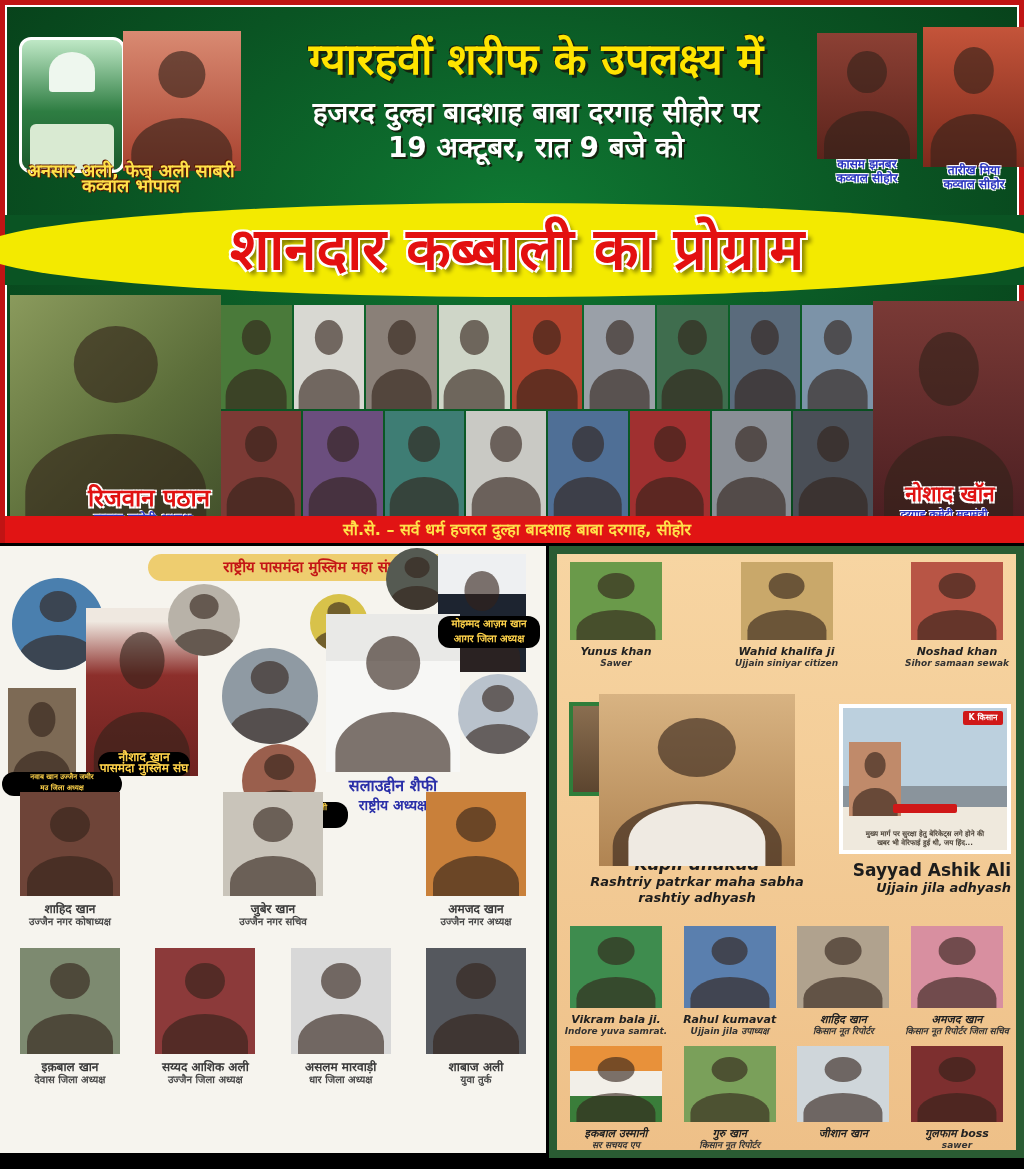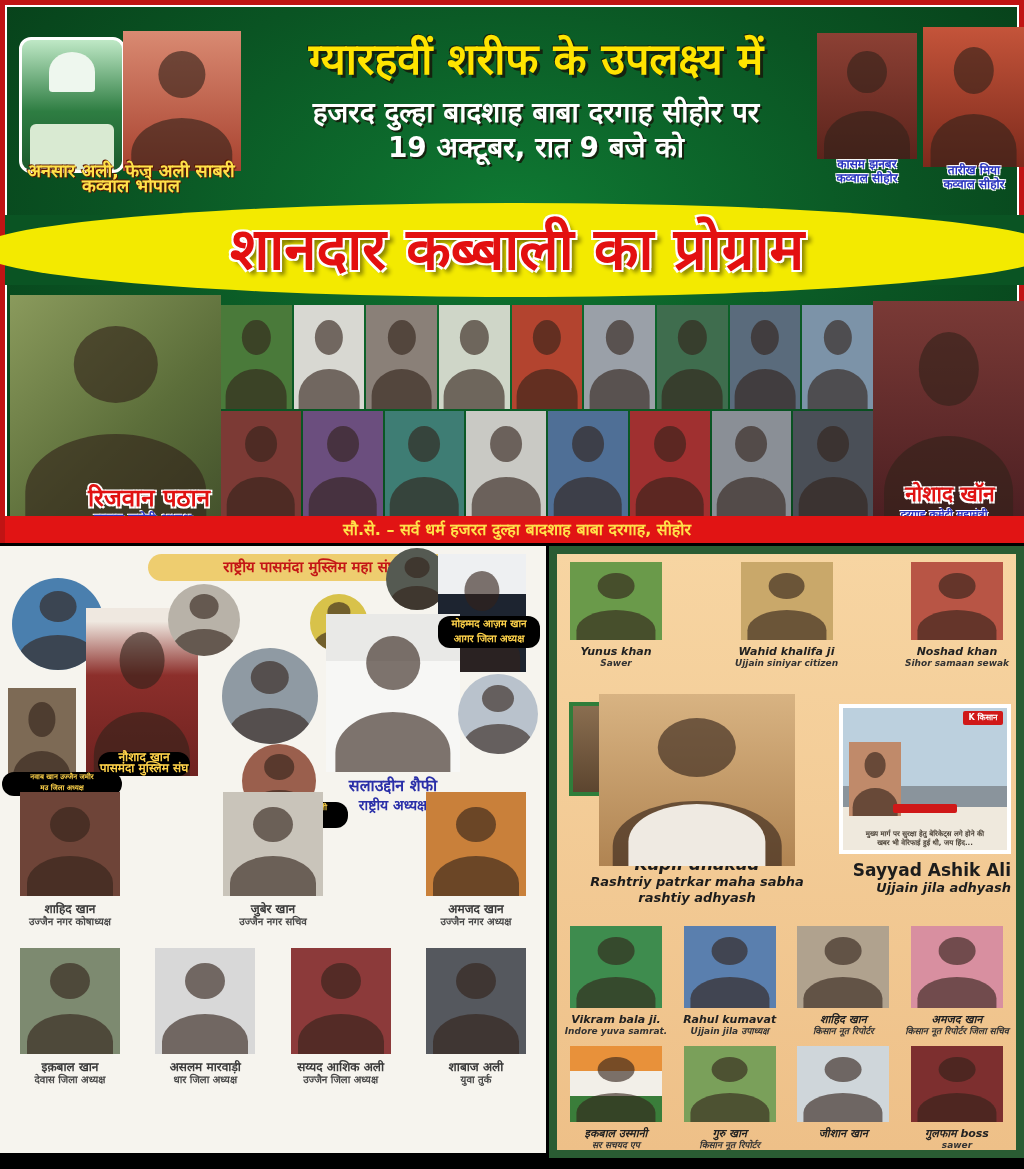--- a/index.html
+++ b/index.html
@@ -284,28 +284,28 @@
       </div>
     </div>
 
     <div class="lp-row lp-r2">
       <div class="mcell">
         <div class="photo h5"></div>
         <div class="nm">इक़बाल खान</div>
         <div class="rl">देवास जिला अध्यक्ष</div>
       </div>
       <div class="mcell">
+        <div class="photo h7"></div>
+        <div class="nm">सय्यद आशिक अली</div>
+        <div class="rl">उज्जैन जिला अध्यक्ष</div>
+      </div>
+      <div class="mcell">
         <div class="photo h6"></div>
         <div class="nm">असलम मारवाड़ी</div>
         <div class="rl">धार जिला अध्यक्ष</div>
-      </div>
-      <div class="mcell">
-        <div class="photo h7"></div>
-        <div class="nm">सय्यद आशिक अली</div>
-        <div class="rl">उज्जैन जिला अध्यक्ष</div>
       </div>
       <div class="mcell">
         <div class="photo h8"></div>
         <div class="nm">शाबाज अली</div>
         <div class="rl">युवा तुर्क</div>
       </div>
     </div>
 
   </div>
 

